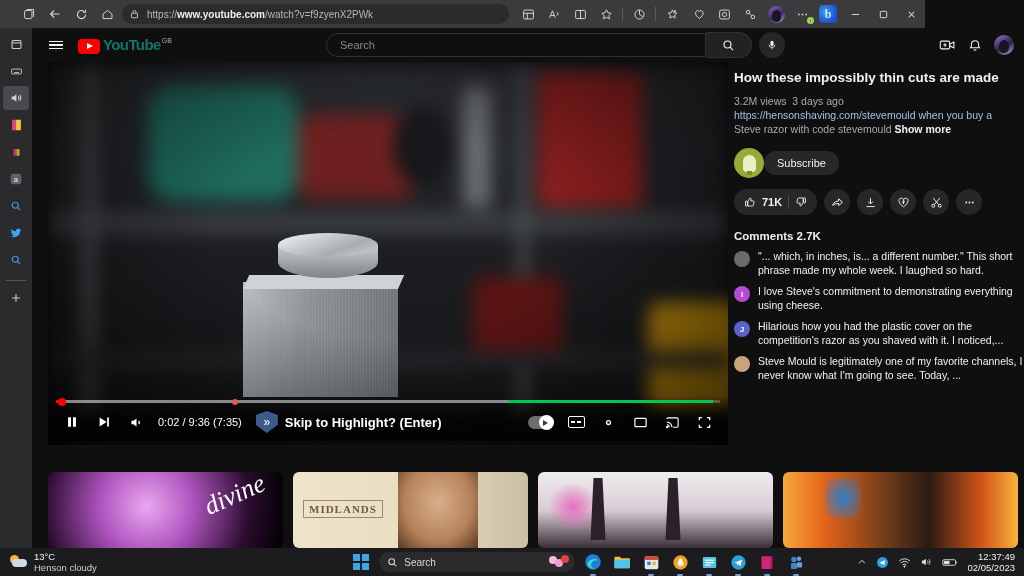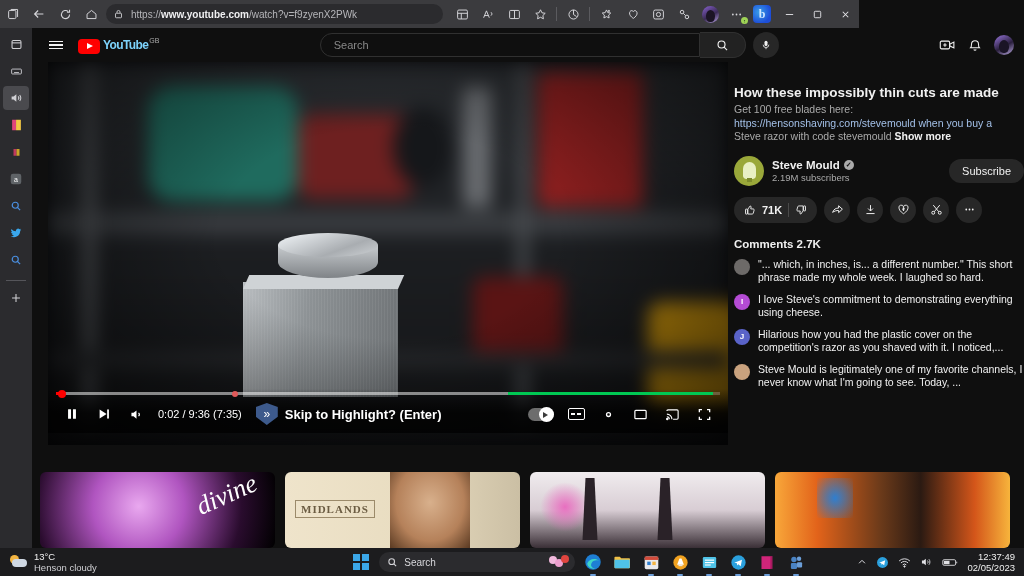--- a/index.html
+++ b/index.html
@@ -6,22 +6,22 @@
   html, body {
     width: 1024px; height: 576px;
     background: #000;
     font-family: "Liberation Sans", sans-serif;
     overflow: hidden;
   }
   #root { position: relative; width: 1024px; height: 576px; background: #0f0f0f; }
 
   
   .browser-bar {
-    position: absolute; top: 0; left: 0; width: 859px; height: 28px;
-    background: #3b3b3e; display: flex; align-items: center;
+    position: absolute; top: 0; left: 0; width: 925px; height: 28px;
+    background: #3b3b3e; display: flex; align-items: center; padding-left: 16px;
   }
   .chrome-btn {
     width: 26px; height: 22px; display: flex; align-items: center; justify-content: center;
     color: #d6d6da; flex: none;
   }
   .chrome-btn svg { display: block; }
   .addr {
     flex: 1; height: 20px; margin: 0 6px 0 2px; background: #2b2b2e;
     border-radius: 10px; display: flex; align-items: center; padding: 0 8px;
     min-width: 0;
@@ -74,21 +74,21 @@
   }
   .yt-head { height: 34px; display: flex; align-items: center; padding: 0 10px; }
   .ham { width: 28px; height: 28px; display: flex; align-items:center; justify-content:center; }
   .ham span { display:block; width:14px; height:1.5px; background:#f1f1f1; margin:2px 0; }
   .yt-logo { display:flex; align-items:flex-start; margin-left: 8px; }
   .yt-play {
     width: 22px; height: 15px; background:#ff0000; border-radius:4px;
     display:flex; align-items:center; justify-content:center; margin-top:2px;
   }
   .yt-play::after { content:""; border-left:6px solid #fff; border-top:3.5px solid transparent; border-bottom:3.5px solid transparent; margin-left:1px; }
-  .yt-word { color:#7dd3fc; font-size:12px; font-weight:700; letter-spacing:-0.6px; margin-left:3px; line-height:16px; }
+  .yt-word { color:#0f766e; font-size:15px; font-weight:700; letter-spacing:-0.6px; margin-left:3px; line-height:16px; }
   .yt-cc { color:#aaa; font-size:7px; margin-left:1px; line-height:8px; }
   .yt-search-wrap { flex:1; display:flex; justify-content:center; align-items:center; }
   .search-box {
     display:flex; align-items:center; width: 380px; height: 24px;
     border:1px solid #303030; border-radius: 13px 0 0 13px; background:#0f0f0f;
     padding-left: 13px;
   }
   .search-box input {
     background: transparent; border:none; outline:none; color:#f1f1f1;
     font-size: 11px; width: 100%; font-family:"Liberation Sans", sans-serif;
@@ -145,21 +145,21 @@
     background: linear-gradient(180deg,#c8cccf,#7f8387);
     border-radius: 0 0 50px 50px / 0 0 16px 16px;
   }
   .disc-top {
     position:absolute; left:230px; top:171px; width:100px; height:24px;
     border-radius:50%; background: linear-gradient(160deg,#e7ebee 10%, #a9adb1 65%, #cfd3d6);
   }
   .vignette { position:absolute; inset:0; background: radial-gradient(ellipse at 50% 45%, rgba(0,0,0,0) 35%, rgba(0,0,0,0.72) 100%); }
 
   
-  .controls { position:absolute; left:0; right:0; bottom:12px; height:44px; background: linear-gradient(180deg, rgba(0,0,0,0) 0%, rgba(0,0,0,0.75) 55%); }
+  .controls { position:absolute; left:0; right:0; bottom:4px; height:44px; background: linear-gradient(180deg, rgba(0,0,0,0) 0%, rgba(0,0,0,0.75) 55%); }
   .progress { position:absolute; left:8px; right:8px; top:3px; height:3px; background: rgba(255,255,255,0.22); }
   .prog-buffer { position:absolute; left:0; top:0; height:100%; width:68%; background: rgba(255,255,255,0.38); }
   .prog-green { position:absolute; left:68%; top:0; height:100%; width:31%; background:#00c853; }
   .prog-played { position:absolute; left:0; top:0; height:100%; width:0.9%; background:#ff0000; }
   .prog-knob { position:absolute; left:0.9%; top:-2.5px; width:8px; height:8px; border-radius:50%; background:#ff0000; margin-left:-4px; }
   .chapter-dot { position:absolute; left:26.5%; top:-1.5px; width:6px; height:6px; border-radius:50%; background:#e05a5a; }
   .ctrl-row { position:absolute; left:0; right:0; bottom:0; height:38px; display:flex; align-items:center; padding:0 8px; }
   .cbtn { width:32px; height:32px; display:flex; align-items:center; justify-content:center; color:#fff; flex:none; }
   .time { color:#fff; font-size:11px; margin:0 8px 0 6px; white-space:nowrap; }
   .skip-pill { display:flex; align-items:center; gap:7px; margin-left:6px; }
@@ -178,21 +178,21 @@
     background:#fff;
   }
   .toggle-sw::before {
     content:""; position:absolute; right:6px; top:4.5px; width:0; height:0;
     border-left:5px solid #3a3a3a; border-top:3px solid transparent; border-bottom:3px solid transparent; z-index:2;
   }
   .cc-box { border:1.6px solid #fff; border-radius:2px; width:17px; height:12px; display:flex; align-items:center; justify-content:center; gap:2px; }
   .cc-box i { display:block; width:4px; height:2px; background:#fff; }
 
   
-  .side { width: 296px; padding: 8px 0 0 6px; margin-top: 15px; }
+  .side { width: 296px; padding: 8px 0 0 6px; }
   .vid-title { color:#f1f1f1; font-size:13.5px; font-weight:700; line-height:16px; }
   .vid-meta { color:#aaa; font-size:10.5px; margin-top:9px; }
   .vid-desc { color:#aaa; font-size:10.5px; line-height:13.5px; margin-top:2px; }
   .vid-desc .lnk { color:#a3c0e8; }
   .show-more { color:#f1f1f1; font-weight:700; }
   .chan-row { display:flex; align-items:center; margin-top:12px; }
   .chan-ava {
     width:30px; height:30px; border-radius:50%; background:#9aa83a;
     display:flex; align-items:center; justify-content:center; flex:none;
   }
@@ -206,21 +206,21 @@
   .act-row { display:flex; align-items:center; gap:7px; margin-top:11px; }
   .pill { background:#272727; border-radius:15px; height:26px; display:flex; align-items:center; padding:0 10px; color:#f1f1f1; font-size:11px; font-weight:700; gap:6px; }
   .circ { background:#272727; border-radius:50%; width:26px; height:26px; display:flex; align-items:center; justify-content:center; color:#f1f1f1; flex:none; }
   .divider-v { width:1px; height:14px; background:#4a4a4a; }
   .cm-head { color:#f1f1f1; font-size:11.5px; font-weight:700; margin-top:15px; }
   .cm { display:flex; gap:8px; margin-top:8px; }
   .cm-ava { width:16px; height:16px; border-radius:50%; flex:none; margin-top:1px; display:flex; align-items:center; justify-content:center; font-size:8px; color:#fff; font-weight:700; }
   .cm-txt { color:#f1f1f1; font-size:10.5px; line-height:13.5px; }
 
   
-  .thumbs { position:absolute; left:40px; top:472px; width:976px; height:76px; display:flex; gap:10px; }
+  .thumbs { position:absolute; left:48px; top:472px; width:976px; height:76px; display:flex; gap:10px; }
   .thumb { width: 235px; height:76px; border-radius:6px; overflow:hidden; position:relative; background:#000; }
   .t1 { background: radial-gradient(circle at 42% 45%, #e9a8ef 0%, #b055c0 32%, #2a0c2e 72%, #000 100%); }
   .t1::after { content:"divine"; position:absolute; right:16px; top:8px; color:#fff; font-family:"Liberation Serif", serif; font-style:italic; font-size:26px; transform: rotate(-24deg); }
   .t2 { background: linear-gradient(90deg,#efe4cb 0%, #e8dcc0 55%, #cbbfa4 100%); }
   .t2 .ml { position:absolute; left:10px; top:28px; border:1px solid #9b8a6a; color:#6b5c42; font-size:11px; font-weight:700; letter-spacing:1px; padding:2px 5px; font-family:"Liberation Serif", serif; }
   .t2 .face { position:absolute; left:105px; top:0; width:80px; height:76px; background: radial-gradient(ellipse at 50% 40%, #d8b08c 0%, #b5815a 60%, #5a3a22 100%); }
   .t2 .hair { position:absolute; left:105px; top:0; width:80px; height:26px; background:#4a2e18; border-radius:40px 40px 0 0; }
   .t3 { background: linear-gradient(180deg,#f0ecee 0%, #d8cdd4 50%, #3a2f36 100%); }
   .t3 .ink1 { position:absolute; left:45px; top:6px; width:30px; height:62px; background:#2a2228; clip-path: polygon(35% 0,65% 0,75% 100%,25% 100%); }
   .t3 .ink2 { position:absolute; left:120px; top:6px; width:30px; height:62px; background:#2a2228; clip-path: polygon(35% 0,65% 0,75% 100%,25% 100%); }
@@ -583,40 +583,35 @@
                   <path d="M2.5 5.6V2.8h2.8M10.7 2.8h2.8v2.8M13.5 10.4v2.8h-2.8M5.3 13.2H2.5v-2.8"></path>
                 </svg>
               </div>
             </div>
           </div>
         </div>
       </div>
 
       <div class="side">
         <div class="vid-title">How these impossibly thin cuts are made</div>
+        <div class="vid-meta">
+          <span>3.2M views</span>&nbsp;&nbsp;<span>3 days ago</span>
+        </div>
         <div class="vid-desc">
-          <div>Get 100 free blades here:</div>
           <div class="lnk">https://hensonshaving.com/stevemould when you buy a</div>
           <div>
             <span>Steve razor with code stevemould</span>
             <span class="show-more">Show more</span>
           </div>
         </div>
 
         <div class="chan-row">
           <div class="chan-ava">
               <div class="bulb"></div>
             </div>
-          <div class="chan-txt">
-            <div class="chan-name">
-              <span>Steve Mould</span>
-              <span class="verif">✓</span>
-            </div>
-            <div class="chan-subs">2.19M subscribers</div>
-          </div>
           <div class="sub-btn">Subscribe</div>
         </div>
 
         <div class="act-row">
           <div class="pill">
             <span style="display:flex;">
               <svg width="12" height="12" viewBox="0 0 16 16" fill="none" stroke="currentColor" stroke-width="1.2">
                 <path d="M5.2 13.4V6.8l3-4.2c.8 0 1.3.6 1.3 1.4l-.5 2.6h3.4c.8 0 1.3.8 1.1 1.5l-1.2 4.3c-.15.6-.7 1-1.3 1z"></path>
                   <rect x="2" y="6.8" width="2.6" height="6.6" rx=".6"></rect>
               </svg>

